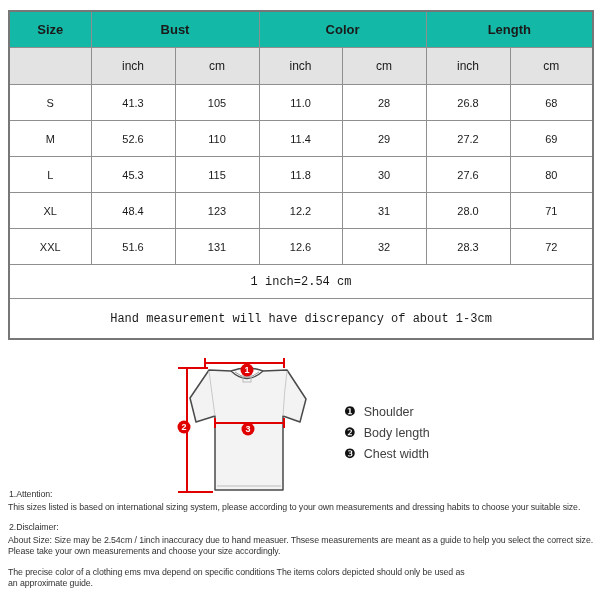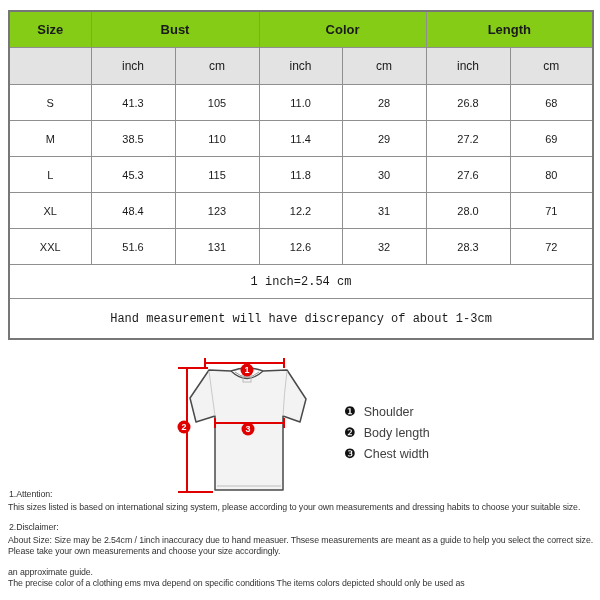--- a/index.html
+++ b/index.html
@@ -10,21 +10,21 @@
   
   table.size-chart{
     position:absolute;left:8px;top:10px;width:584px;
     border-collapse:collapse;table-layout:fixed;
     border:2px solid #777777;
   }
   table.size-chart th, table.size-chart td{
     border:1px solid #8f8f8f;text-align:center;vertical-align:middle;
     padding:0;color:#1a1a1a;
   }
-  tr.hdr th{background:#84cc16;font-weight:bold;font-size:13px;height:35px;}
+  tr.hdr th{background:#14b8a6;font-weight:bold;font-size:13px;height:35px;}
   tr.units th{background:#e3e3e3;font-weight:normal;font-size:12px;height:36px;}
   tr.data td{font-size:11px;font-weight:normal;height:35px;background:#ffffff;}
   tr.note td{
     font-family:"Liberation Mono","DejaVu Sans Mono",monospace;
     font-size:12px;background:#ffffff;
   }
   tr.note-conv td{height:33px;}
   tr.note-hand td{height:39px;}
   
   .diagram-svg{position:absolute;left:160px;top:352px;}
@@ -76,21 +76,21 @@
       <td>S</td>
       <td>41.3</td>
       <td>105</td>
       <td>11.0</td>
       <td>28</td>
       <td>26.8</td>
       <td>68</td>
     </tr>
     <tr class="data">
       <td>M</td>
-      <td>38.5</td>
+      <td>52.6</td>
       <td>110</td>
       <td>11.4</td>
       <td>29</td>
       <td>27.2</td>
       <td>69</td>
     </tr>
     <tr class="data">
       <td>L</td>
       <td>45.3</td>
       <td>115</td>
@@ -184,16 +184,16 @@
   <div class="note-block">
     <p class="note-heading">1.Attention:</p>
     <p class="note-line">This sizes listed is based on international sizing system, please according to your own measurements and dressing habits to choose your suitable size.</p>
   </div>
   <div class="note-block">
     <p class="note-heading">2.Disclaimer:</p>
     <p class="note-line">About Size: Size may be 2.54cm / 1inch inaccuracy due to hand measuer. Thsese measurements are meant as a guide to help you select the correct size.</p>
     <p class="note-line">Please take your own measurements and choose your size accordingly.</p>
   </div>
   <div class="note-block">
+    <p class="note-line">The precise color of a clothing ems mva depend on specific conditions The items colors depicted should only be used as</p>
     <p class="note-line">an approximate guide.</p>
-    <p class="note-line">The precise color of a clothing ems mva depend on specific conditions The items colors depicted should only be used as</p>
   </div>
 </div>
 
 </body></html>

